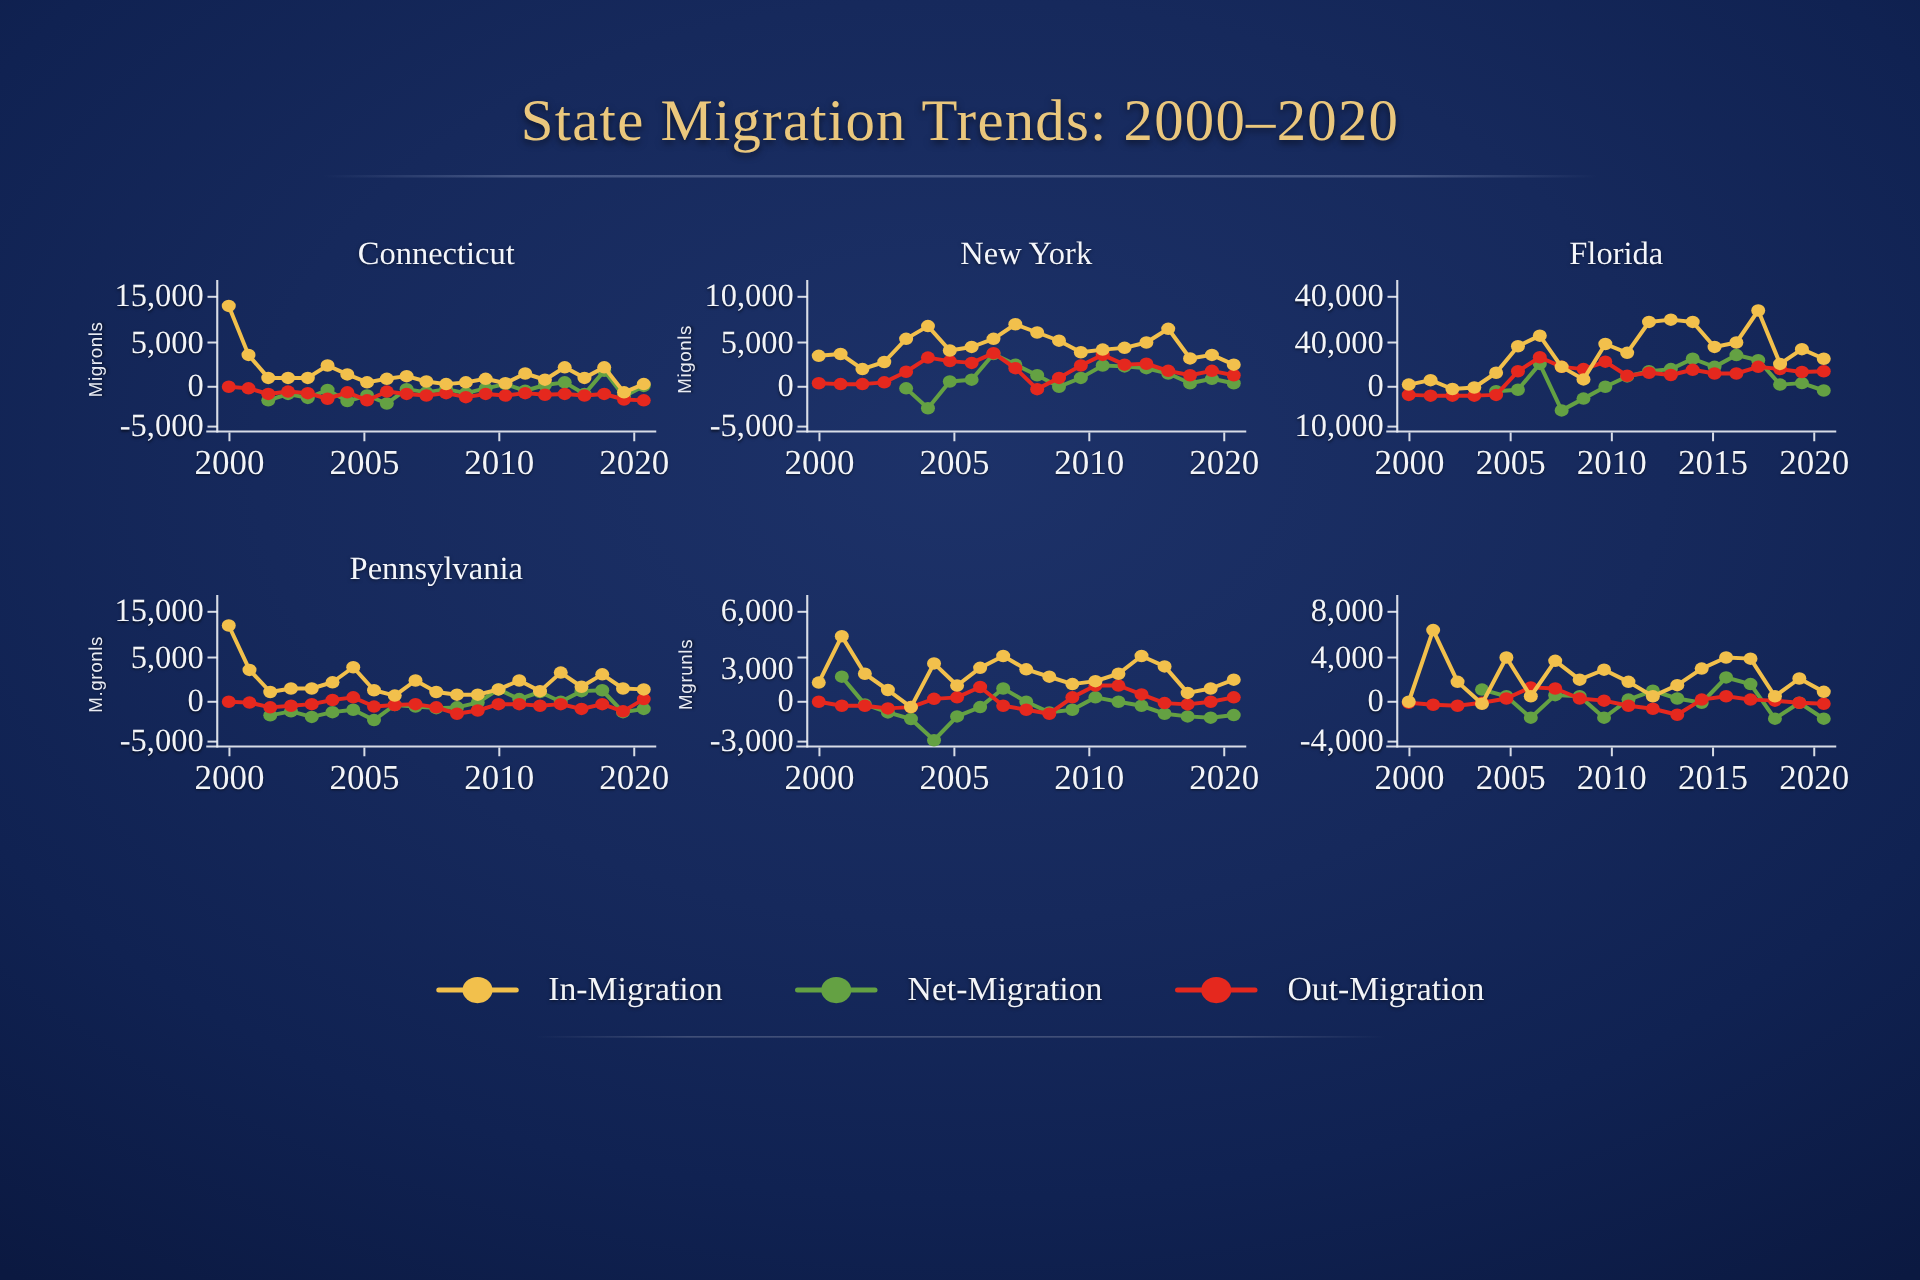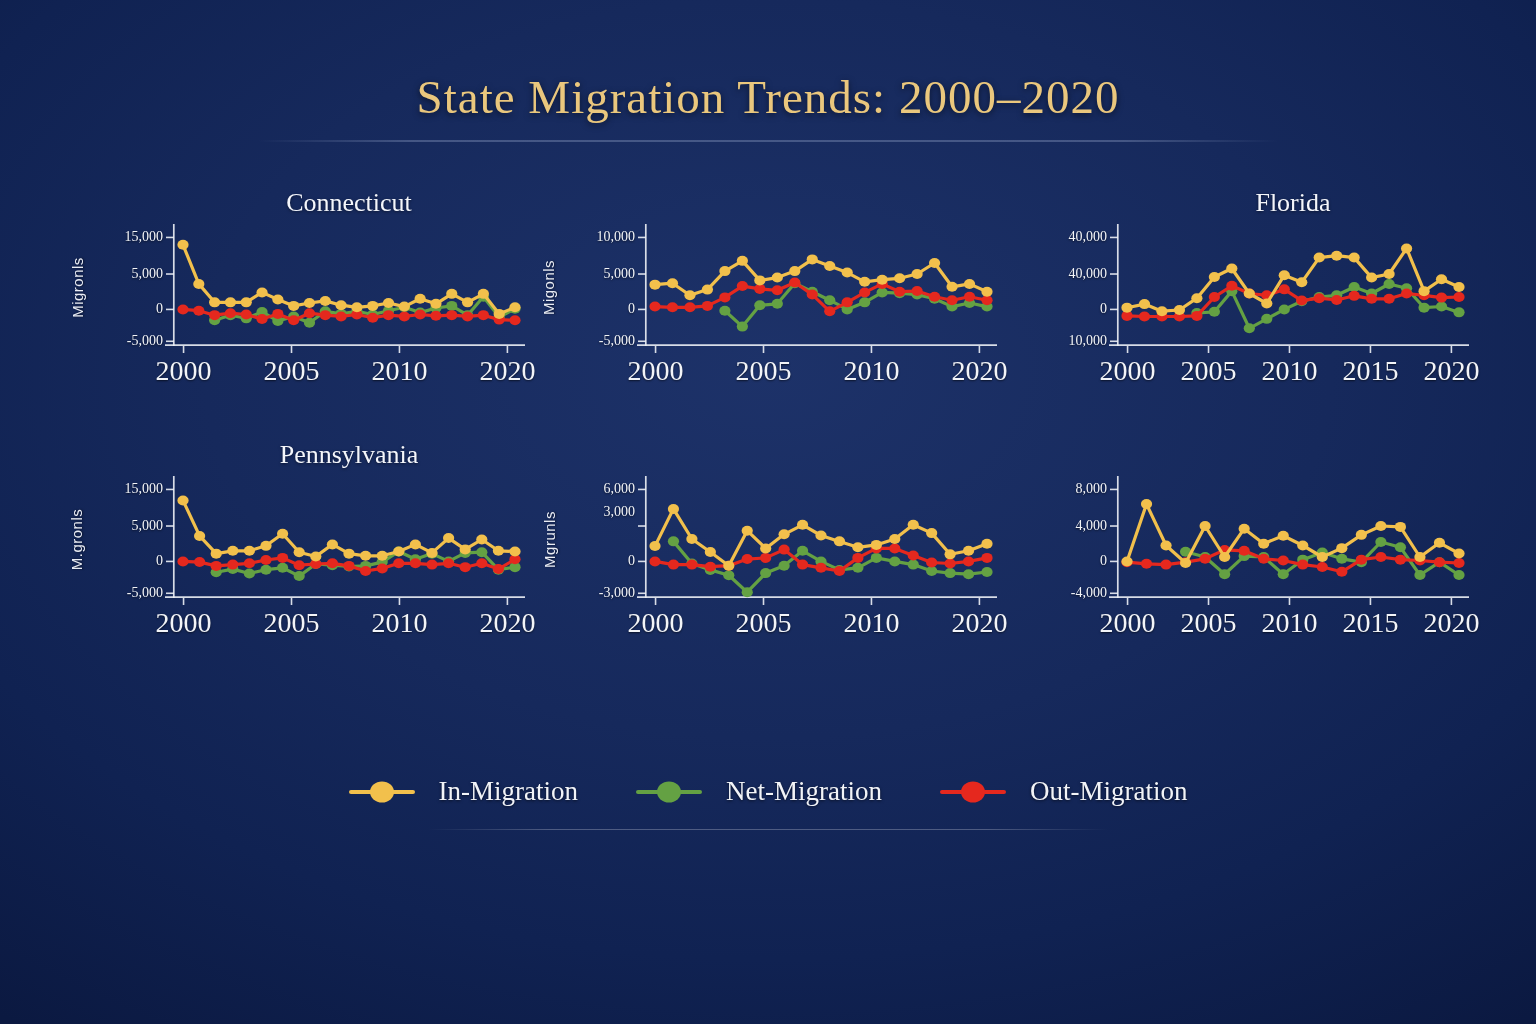--- a/index.html
+++ b/index.html
@@ -21,21 +21,21 @@
   .chart{display:grid;grid-template-columns:20px 86px 352px;grid-template-rows:42px 118px 40px;}
   .chart-title{
     grid-column:3;grid-row:1;text-align:center;font-size:26px;align-self:end;padding-bottom:10px;
     color:#f4f6fb;text-shadow:0 1px 3px rgba(0,0,0,.5);
   }
   .ylabel{grid-column:1;grid-row:2;display:flex;align-items:center;justify-content:center;}
   .ylabel span{
     transform:rotate(-90deg);white-space:nowrap;font-size:15px;letter-spacing:.5px;
     font-family:"Liberation Sans",sans-serif;color:#e9ecf5;text-shadow:0 1px 2px rgba(0,0,0,.6);
   }
-  .yticks{grid-column:2;grid-row:2;position:relative;font-size:14px;}
+  .yticks{grid-column:2;grid-row:2;position:relative;font-size:26px;}
   .yticks div{position:absolute;right:10px;transform:translateY(-50%);text-shadow:0 1px 2px rgba(0,0,0,.6);white-space:nowrap;}
   .plot{grid-column:3;grid-row:2;}
   .plot svg{overflow:visible;display:block;}
   .xticks{grid-column:3;grid-row:3;position:relative;font-size:28px;}
   .xticks div{position:absolute;top:9px;transform:translateX(-50%);text-shadow:0 1px 2px rgba(0,0,0,.6);}
   .legend{position:absolute;top:776px;left:0;right:0;display:flex;justify-content:center;gap:58px;align-items:center;}
   .legend-item{display:flex;align-items:center;gap:24px;font-size:27px;text-shadow:0 1px 3px rgba(0,0,0,.6);}
   .swatch{position:relative;width:66px;height:24px;flex:0 0 66px;}
   .swatch .line{position:absolute;top:10px;left:0;right:0;height:4px;border-radius:2px;}
   .swatch .dot{position:absolute;left:50%;top:50%;width:24px;height:21px;transform:translate(-50%,-50%);border-radius:50%;}
@@ -151,20 +151,21 @@
           </svg>
         </div>
         <div class="xticks">
           <div style="left: 10.56px;">2000</div>
           <div style="left: 118.507px;">2005</div>
           <div style="left: 226.453px;">2010</div>
           <div style="left: 334.4px;">2020</div>
         </div>
       </div>
       <div class="chart">
+        <div class="chart-title">New York</div>
         <div class="ylabel">
           <span>Migonls</span>
         </div>
         <div class="yticks">
           <div style="top: 9.44px;">10,000</div>
           <div style="top: 46.02px;">5,000</div>
           <div style="top: 81.42px;">0</div>
           <div style="top: 113.28px;">-5,000</div>
         </div>
         <div class="plot">
@@ -453,21 +454,21 @@
           <div style="left: 226.453px;">2010</div>
           <div style="left: 334.4px;">2020</div>
         </div>
       </div>
       <div class="chart">
         <div class="ylabel">
           <span>Mgrunls</span>
         </div>
         <div class="yticks">
           <div style="top: 9.44px;">6,000</div>
-          <div style="top: 32px; margin-left: 30px;">3,000</div>
+          <div style="top: 55px; margin-left: 30px;">3,000</div>
           <div style="top: 81.42px;">0</div>
           <div style="top: 113.28px;">-3,000</div>
         </div>
         <div class="plot">
           <svg width="352" height="118">
             <line x1="0.8" y1="-4" x2="0.8" y2="118" stroke="#edf0f6" stroke-width="1.7" opacity="0.9"></line>
             <line x1="-8" y1="117.2" x2="352" y2="117.2" stroke="#edf0f6" stroke-width="1.7" opacity="0.9"></line>
             <line x1="-7" y1="9.439999999999996" x2="1" y2="9.439999999999996" stroke="#edf0f6" stroke-width="1.6" opacity="0.9"></line>
             <line x1="-7" y1="46.02" x2="1" y2="46.02" stroke="#edf0f6" stroke-width="1.6" opacity="0.9"></line>
             <line x1="-7" y1="81.41999999999999" x2="1" y2="81.41999999999999" stroke="#edf0f6" stroke-width="1.6" opacity="0.9"></line>

